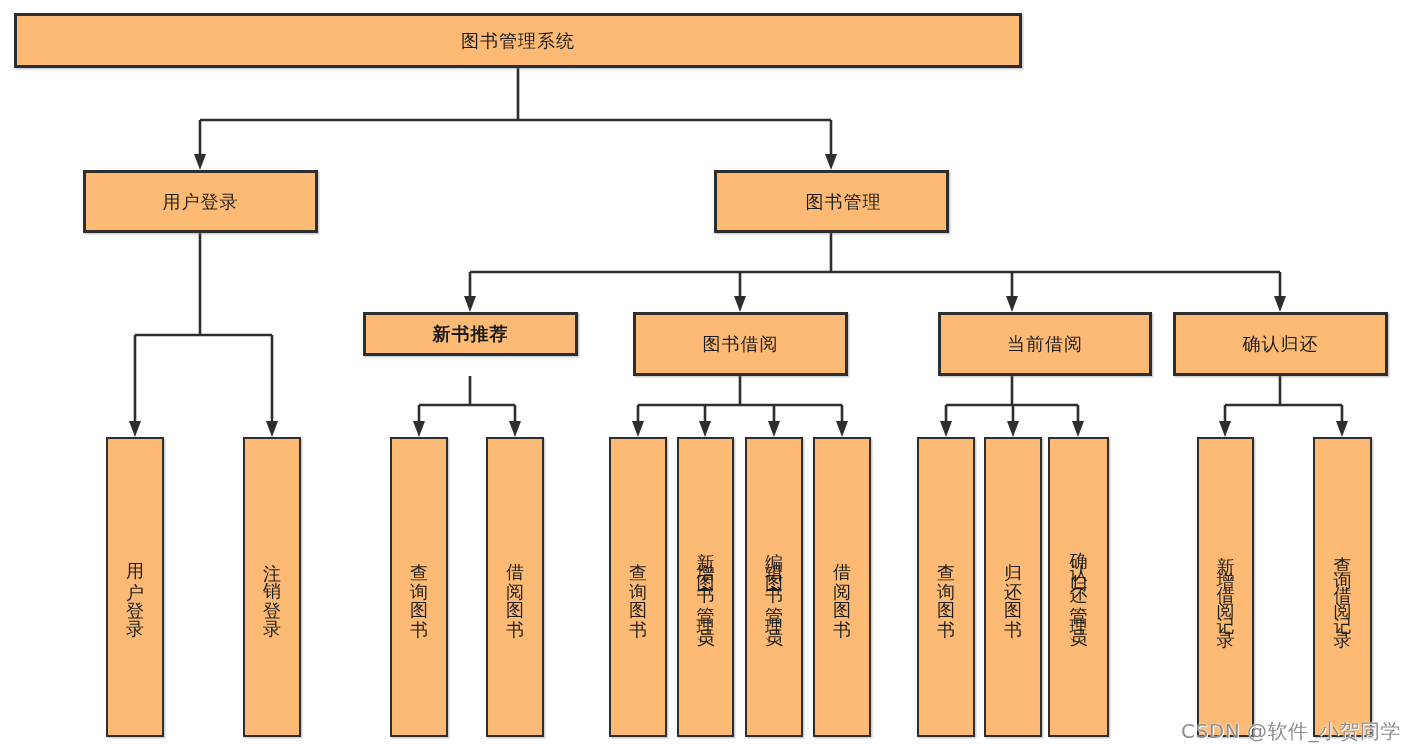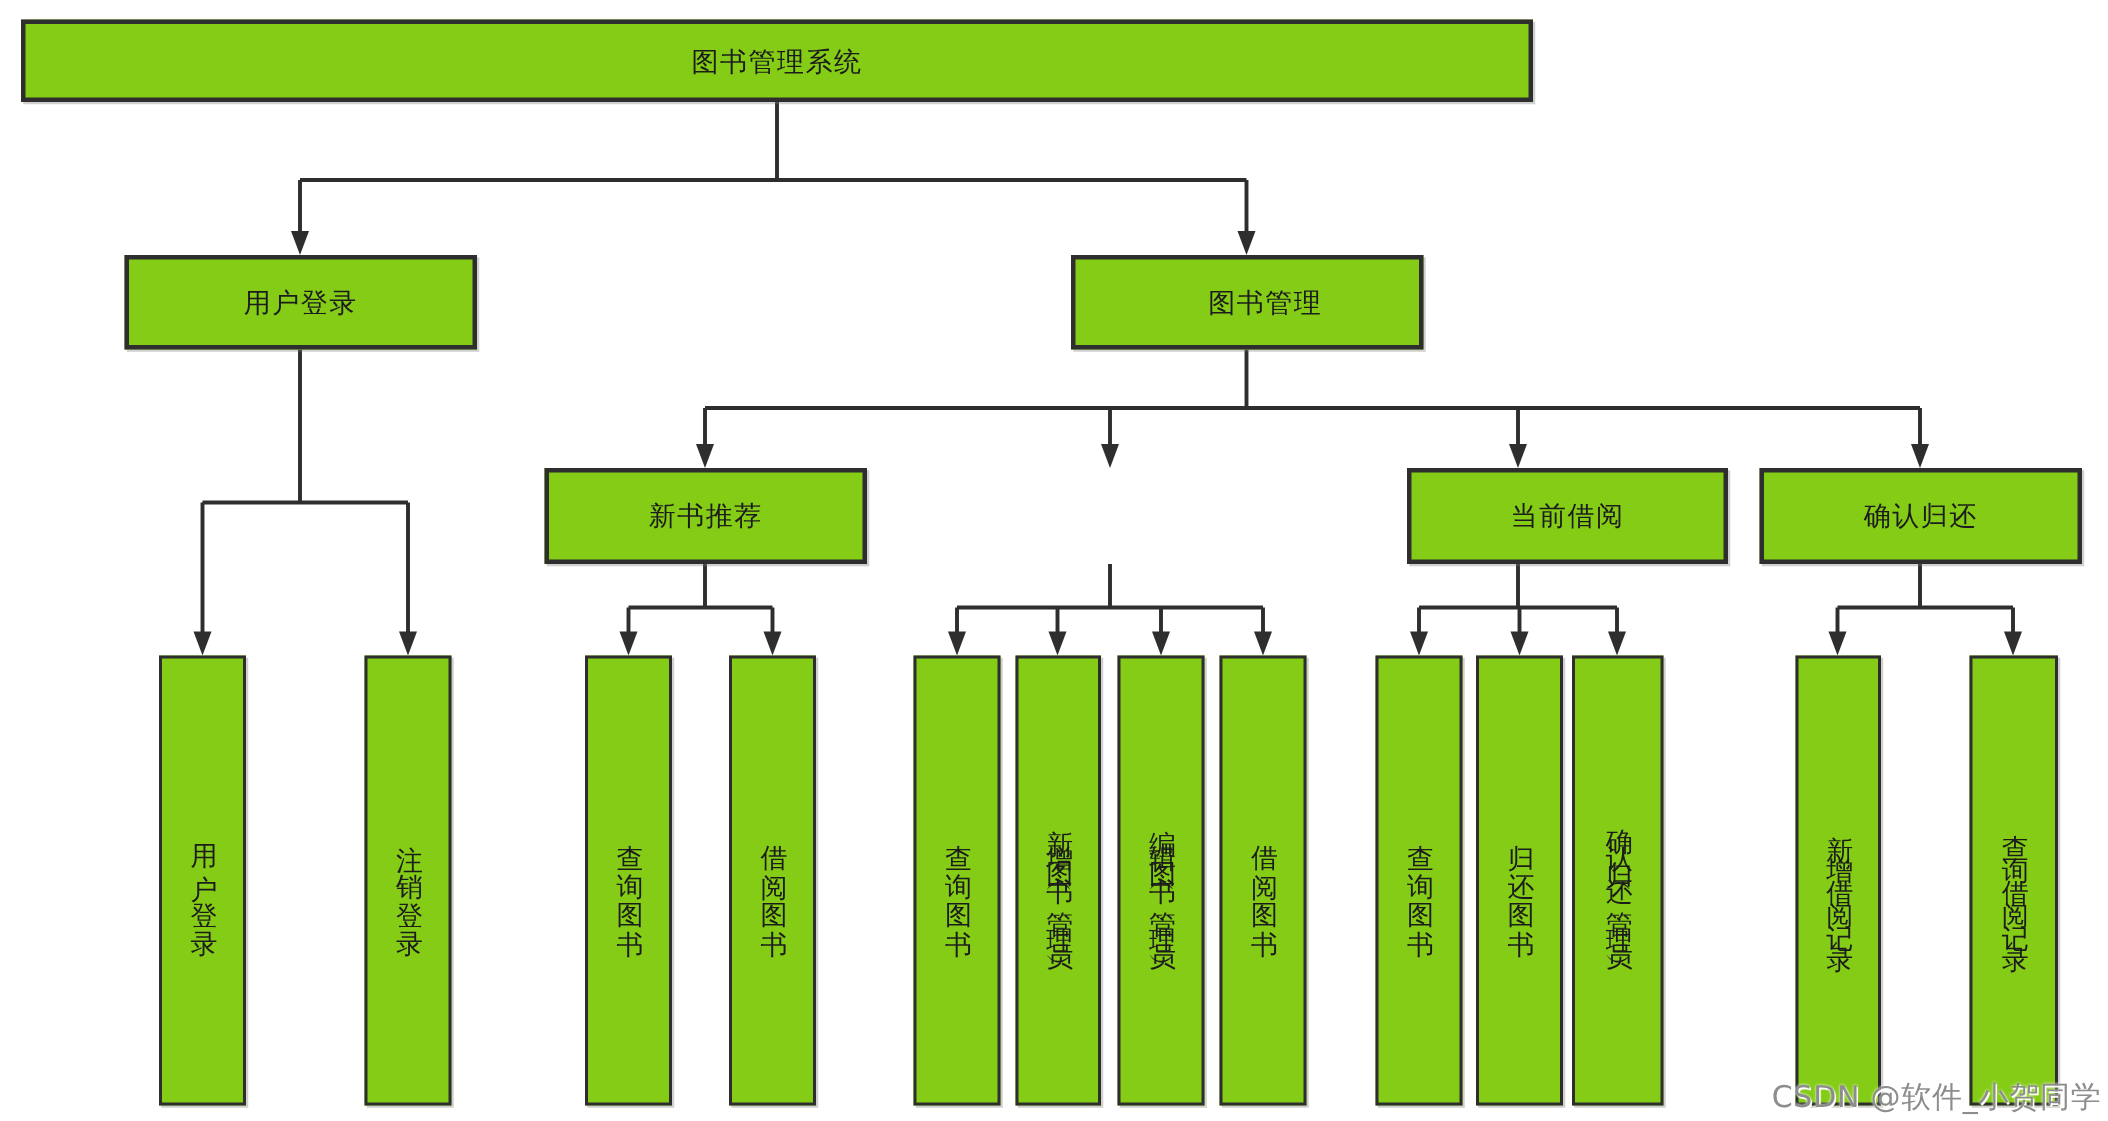--- a/index.html
+++ b/index.html
@@ -18,21 +18,21 @@
   }
   #connector-layer {
     position: absolute;
     left: 0; top: 0;
     width: 1405px; height: 747px;
     pointer-events: none;
   }
   .node {
     position: absolute;
     box-sizing: border-box;
-    background: #84cc16;
+    background: #fdba74;
     border: 3px solid #2e2e2e;
     display: flex;
     align-items: center;
     justify-content: center;
     font-size: 18px;
     letter-spacing: 1px;
     color: #1c1c1c;
     box-shadow: 1.5px 1.5px 0 rgba(120,120,120,0.35);
   }
   .leaf {
@@ -44,21 +44,21 @@
     font-size: 18px;
     letter-spacing: 11px;
     white-space: nowrap;
   }
   .leaf .vtext.short { letter-spacing: 19px; }
   .leaf .vtext.mid   { letter-spacing: 15px; }
   
   #n-root            { left: 14px;   top: 13px;  width: 1008px; height: 55px; }
   #n-user-login      { left: 83px;   top: 170px; width: 235px;  height: 63px; }
   #n-book-mgmt       { left: 714px;  top: 170px; width: 235px;  height: 63px; padding-left: 24px; }
-  #n-new-book        { left: 363px;  top: 312px; width: 215px;  height: 64px; }
+  #n-new-book        { left: 363px;  top: 312px; width: 215px;  height: 44px; font-weight: bold; }
   #n-book-borrow     { left: 633px;  top: 312px; width: 215px;  height: 64px; }
   #n-current-borrow  { left: 905px;  top: 312px; width: 214px;  height: 64px; margin-left: 33px; }
   #n-borrow-records  { left: 1173px; top: 312px; width: 215px;  height: 64px; }
   .leaf { top: 437px; height: 300px; width: 58px; }
   #l-user-login  { left: 106px; }
   #l-logout      { left: 243px; }
   #l-nb-query    { left: 390px; }
   #l-nb-borrow   { left: 486px; }
   #l-bb-query    { left: 609px; }
   #l-bb-add      { left: 677px; width: 57px; }
@@ -133,20 +133,23 @@
   <div class="node" id="n-user-login">
     <span>用户登录</span>
   </div>
   <div class="node" id="n-book-mgmt">
     <span>图书管理</span>
   </div>
 
   <div class="node" id="n-new-book">
     <span>新书推荐</span>
   </div>
+  <div class="node" id="n-book-borrow">
+    <span>图书借阅</span>
+  </div>
   <div class="node" id="n-current-borrow">
     <span>当前借阅</span>
   </div>
   <div class="node" id="n-borrow-records">
     <span>确认归还</span>
   </div>
 
   <div class="node leaf" id="l-user-login">
     <span class="vtext short">用户登录</span>
   </div>

